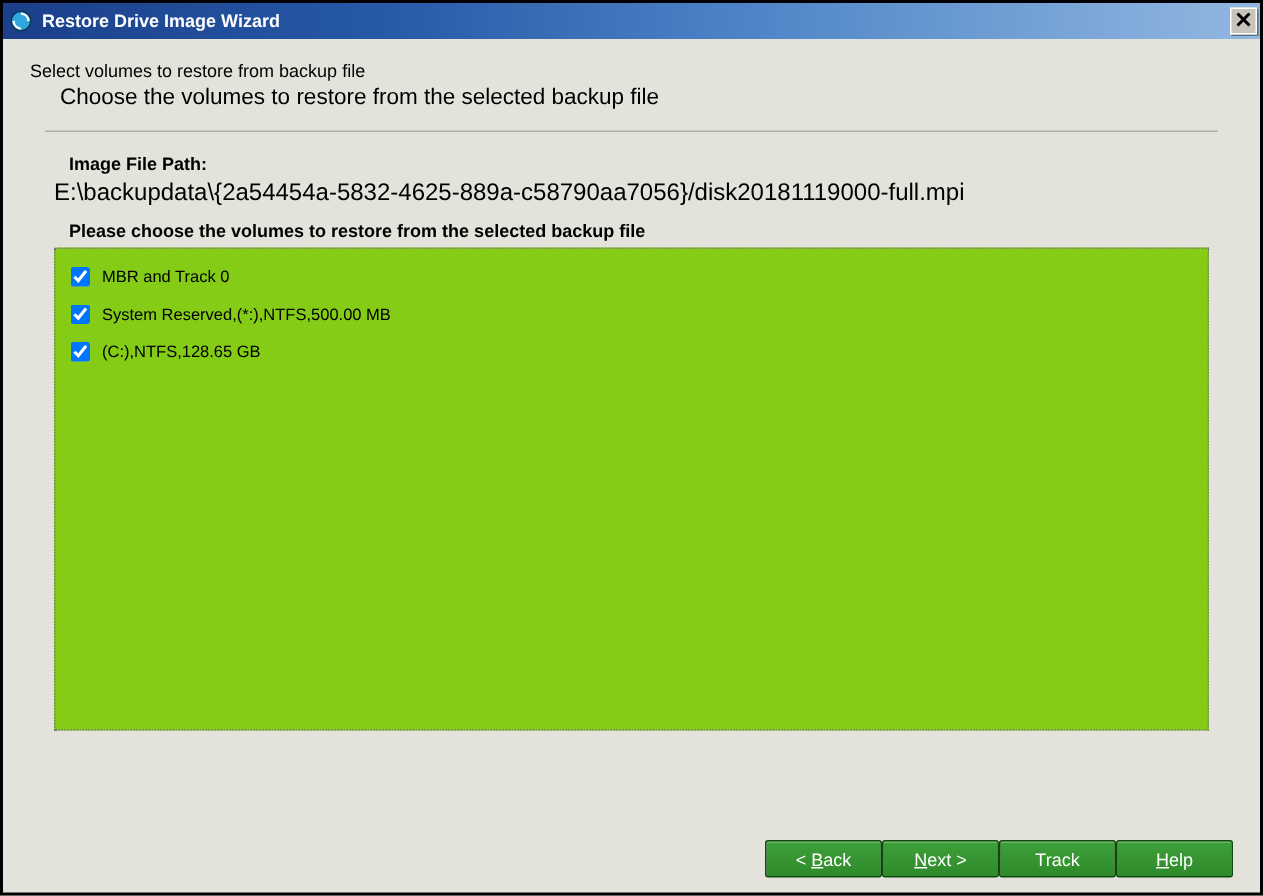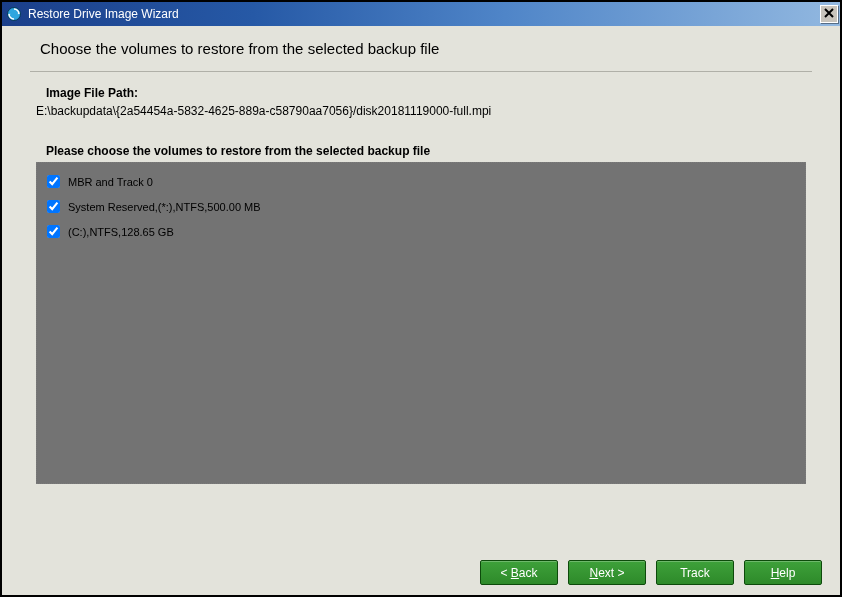--- a/index.html
+++ b/index.html
@@ -18,21 +18,21 @@
     height: 597px;
     border: 2px solid #000;
     background: #e3e3db;
   }
   .titlebar {
     height: 24px;
     background: linear-gradient(to right, #1b3f8a 0%, #2659a6 30%, #4f85c8 60%, #92b8e0 100%);
     color: #fff;
     display: flex;
     align-items: center;
-    font-weight: normal;
+    font-weight: bold;
     font-size: 12px;
     padding-left: 4px;
   }
   .titlebar .icon {
     width: 16px; height: 16px;
     display:inline-flex; align-items:center; justify-content:center;
     margin-right: 6px;
   }
   .titlebar .title { flex:1; }
   .close-btn {
@@ -70,28 +70,28 @@
   }
   .section-label {
     font-weight: bold;
     font-size: 12px;
     margin-left: 16px;
     margin-bottom: 4px;
     color:#000;
     padding-left:10px;
   }
   .path-value {
-    font-size: 12px;
+    font-size: 16px;
     margin-left: 16px;
-    margin-bottom: 26px;
+    margin-bottom: 9px;
     color:#000;
   }
   .volumes-box {
     margin: 4px 16px 0 16px;
-    background: #737373;
+    background: #84cc16;
     border: 1px dotted #7a7a7a;
     height: 322px;
     padding: 6px 0 0 0;
     overflow:auto;
   }
   .vol-item {
     display: flex;
     align-items: center;
     padding: 6px 10px;
     font-size: 11px;
@@ -99,21 +99,20 @@
   }
   .vol-item input[type=checkbox] {
     margin: 0 8px 0 0;
     width: 13px; height: 13px;
   }
   .footer {
     position: absolute;
     right: 18px;
     bottom: 10px;
     display: flex;
-    gap: 10px;
   }
   .btn {
     width: 78px;
     height: 25px;
     background: linear-gradient(#3ea13a, #2e8a2a);
     border: 1px solid #0d4a0b;
     border-radius: 2px;
     color: #fff;
     font-family: Tahoma, Arial, sans-serif;
     font-size: 12px;
@@ -142,20 +141,21 @@
     <div class="close-btn">
       <span>
         <svg width="10" height="10" viewBox="0 0 10 10">
           <path d="M1 1 L9 9 M9 1 L1 9" stroke="#000" stroke-width="2"></path>
         </svg>
       </span>
     </div>
   </div>
 
   <div class="content">
+    <div class="heading-line">Select volumes to restore from backup file</div>
     <div class="sub-line">Choose the volumes to restore from the selected backup file</div>
 
     <hr class="divider">
 
     <div class="section-label">Image File Path:</div>
     <div class="path-value">E:\backupdata\{2a54454a-5832-4625-889a-c58790aa7056}/disk20181119000-full.mpi</div>
 
     <div class="section-label">Please choose the volumes to restore from the selected backup file</div>
 
     <div class="volumes-box">

